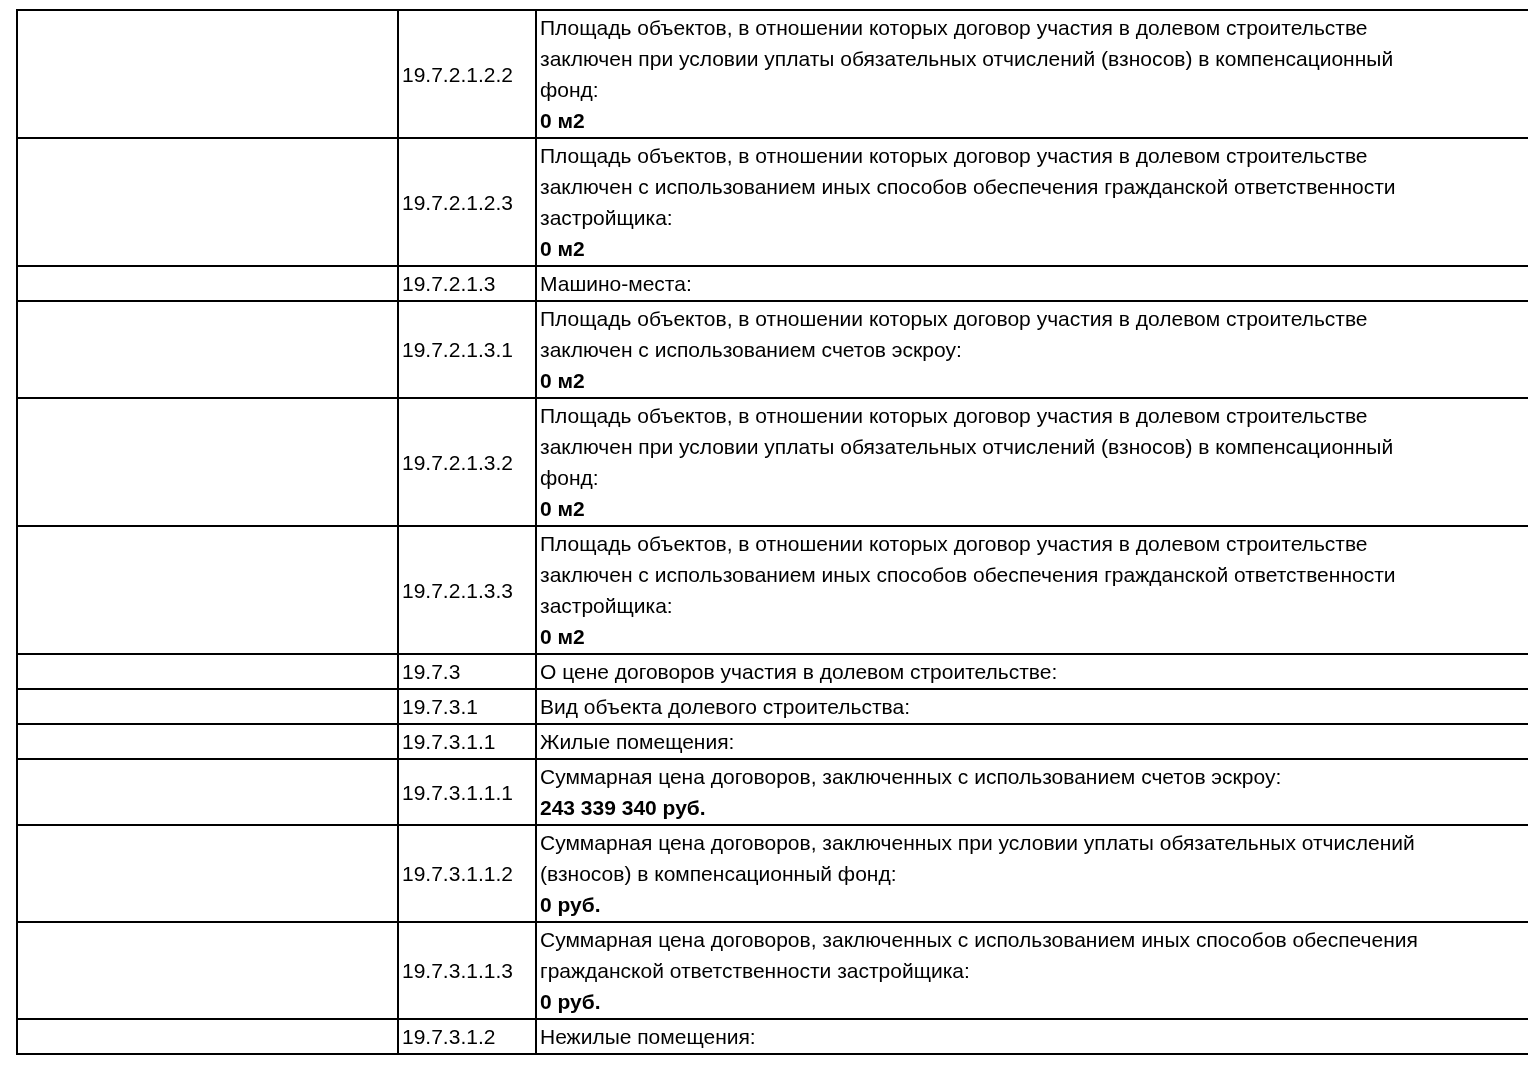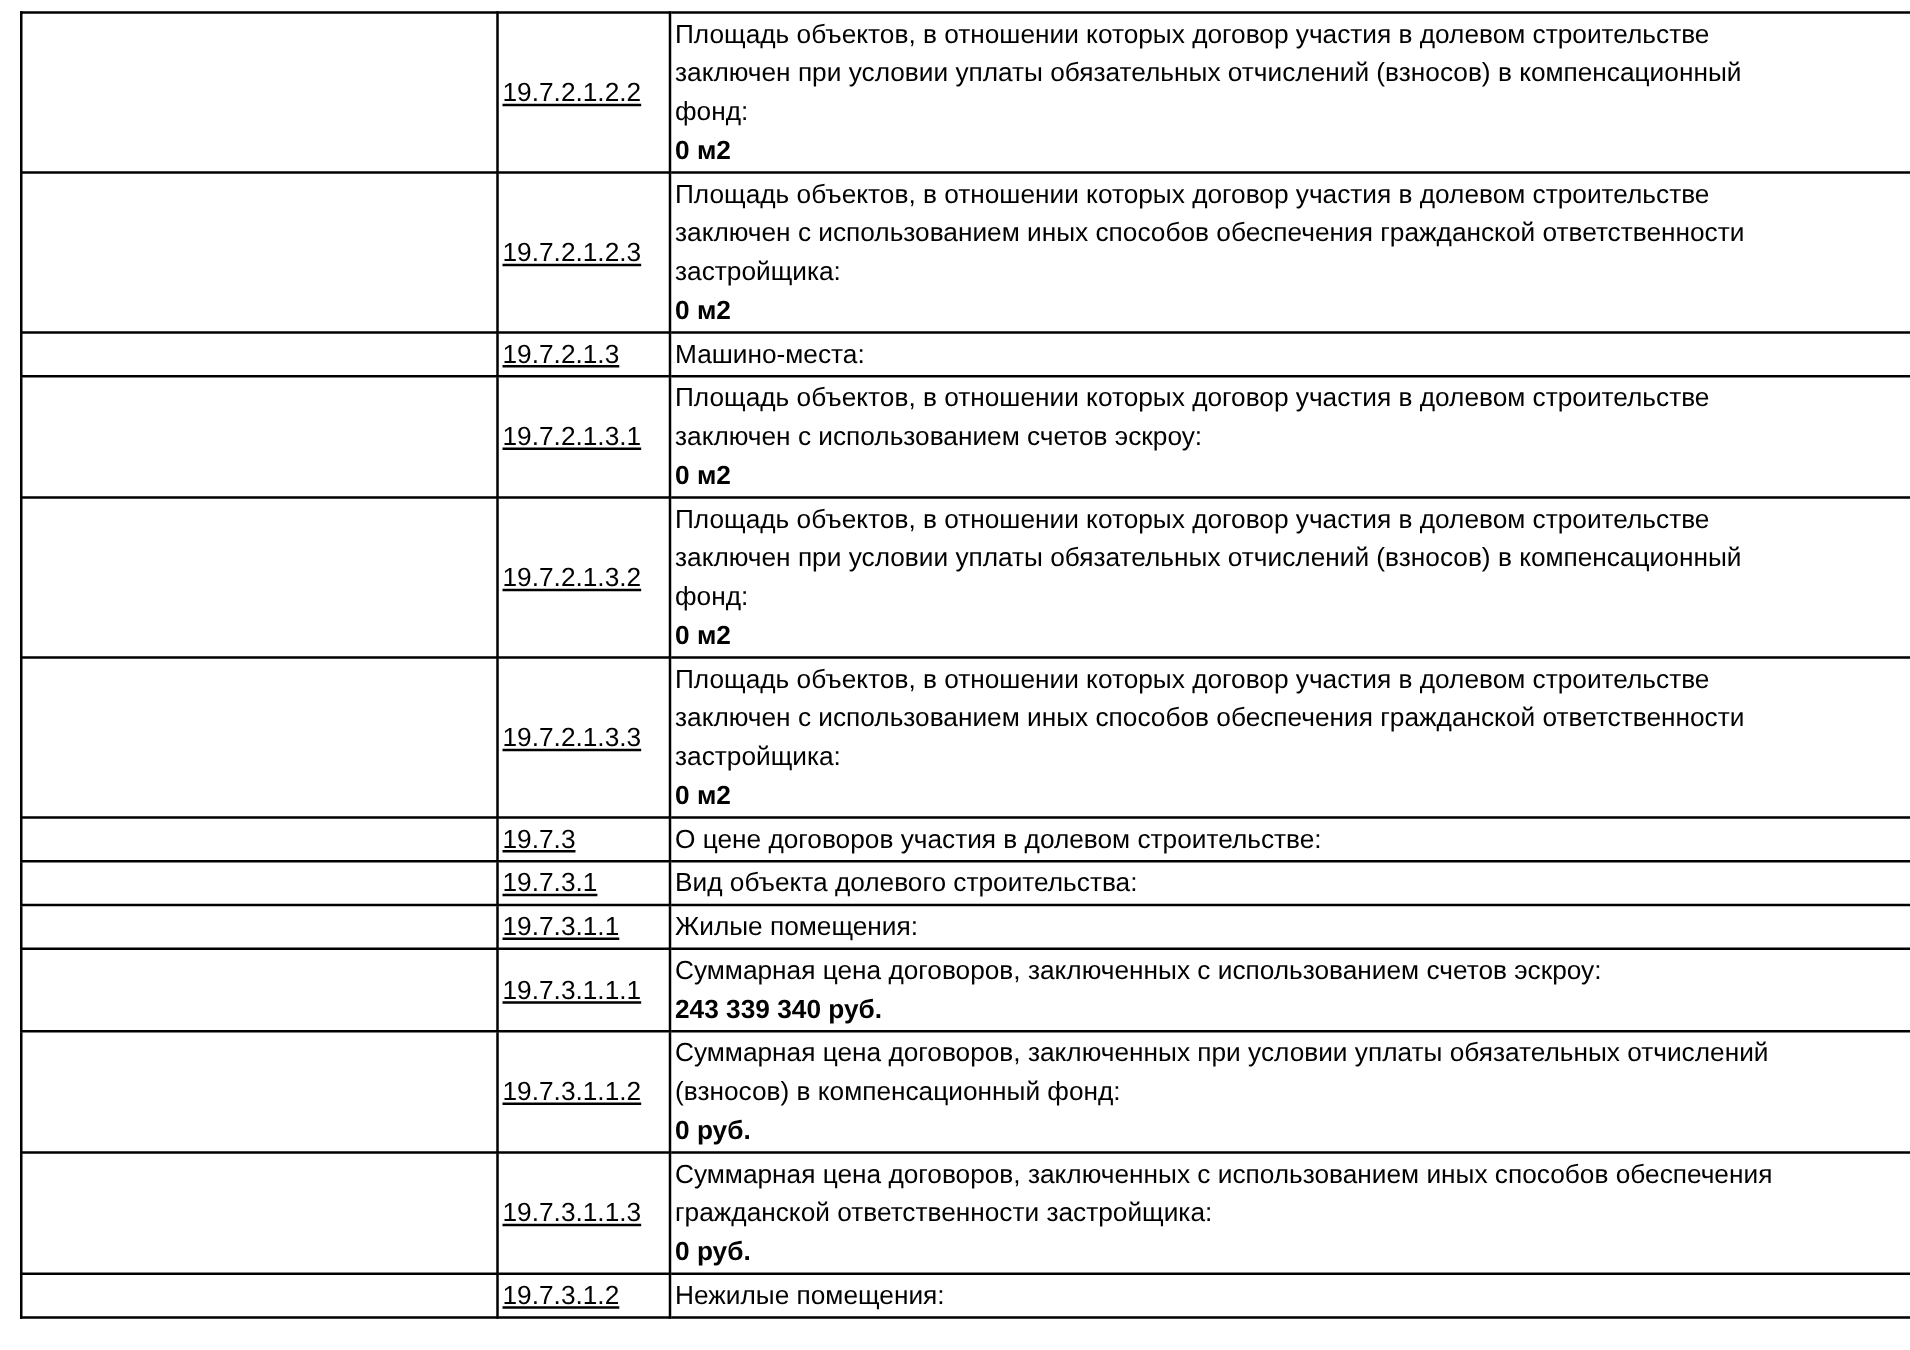--- a/index.html
+++ b/index.html
@@ -26,21 +26,21 @@
     line-height: 31px;
     color: #000000;
   }
   table.decl td {
     border: 2px solid #000000;
     padding: 1px 2px 1px 3px;
     vertical-align: middle;
     overflow: hidden;
   }
   td.spacer-cell { width: 374px; }
-  td.code-cell   { width: 131px; white-space: nowrap; text-decoration: underline; }
+  td.code-cell   { width: 131px; white-space: nowrap; }
   td.content-cell{ width: 991px; }
   .row-label {
     display: block;
     white-space: pre-line;
   }
   .row-value {
     display: block;
     font-weight: bold;
     white-space: pre-line;
   }

